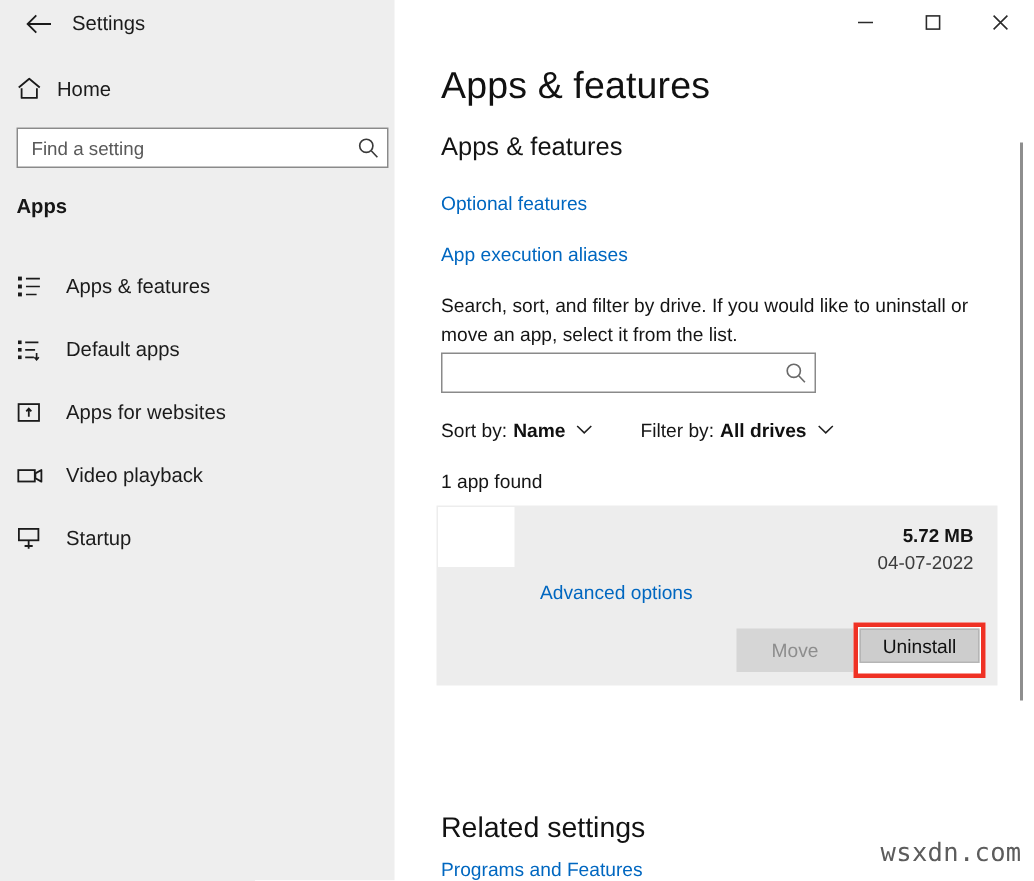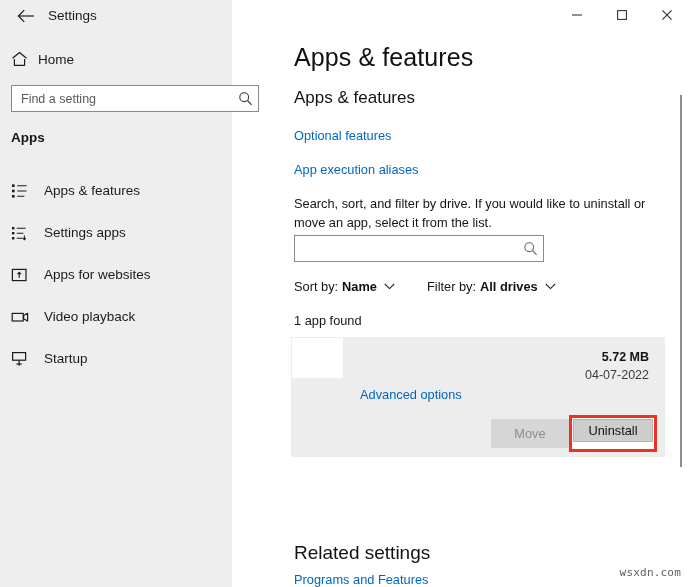--- a/index.html
+++ b/index.html
@@ -13,21 +13,21 @@
     position: relative;
     overflow: hidden;
     font-family: "Liberation Sans", sans-serif;
     color: #000000;
   }
 
   
   #sidebar {
     position: absolute;
     left: 0; top: 0;
-    width: 232px;
+    width: 263px;
     height: 587px;
     background: #eeeeee;
     box-sizing: border-box;
   }
   #titlebar-left {
     position: absolute;
     left: 0; top: 0;
     width: 272px;
     height: 32px;
   }
@@ -332,21 +332,21 @@
     left: 3px; top: 63px;
     width: 2px;
     height: 372px;
     background: #8e8e8e;
   }
 
   #watermark {
     position: absolute;
     right: 8px; bottom: 8px;
     font-family: "DejaVu Sans Mono", monospace;
-    font-size: 11px;
+    font-size: 17px;
     color: #5c5c5c;
     letter-spacing: 0.2px;
   }
 </style>
 </head>
 <body>
 
 <div id="sidebar">
 
   <div id="titlebar-left">
@@ -398,21 +398,21 @@
     <div class="nav-item">
       <span class="nav-icon">
         <svg width="18" height="16" viewBox="0 0 18 16" aria-hidden="true">
           <rect x="1" y="2" width="2.4" height="2.4" fill="#1b1b1b"></rect>
           <rect x="1" y="7" width="2.4" height="2.4" fill="#1b1b1b"></rect>
           <rect x="1" y="12" width="2.4" height="2.4" fill="#1b1b1b"></rect>
           <path d="M5.8 3.2 H14.6 M5.8 8.2 H12.4 M5.8 13.2 H11.6" stroke="#1b1b1b" stroke-width="1.1" fill="none"></path>
           <path d="M13.4 10.4 V14.6 M11.9 13.2 L13.4 14.8 L14.9 13.2" stroke="#1b1b1b" stroke-width="1.1" fill="none"></path>
         </svg>
       </span>
-      <span class="nav-label">Settings apps</span>
+      <span class="nav-label">Default apps</span>
     </div>
 
 
     <div class="nav-item">
       <span class="nav-icon">
         <svg width="18" height="16" viewBox="0 0 18 16" aria-hidden="true">
           <rect x="1.4" y="2.4" width="13.6" height="11.2" fill="none" stroke="#1b1b1b" stroke-width="1.2"></rect>
           <path d="M8.2 10.8 V5.6 M6.5 7.2 L8.2 5.4 L9.9 7.2" stroke="#1b1b1b" stroke-width="1.2" fill="none"></path>
         </svg>
       </span>

